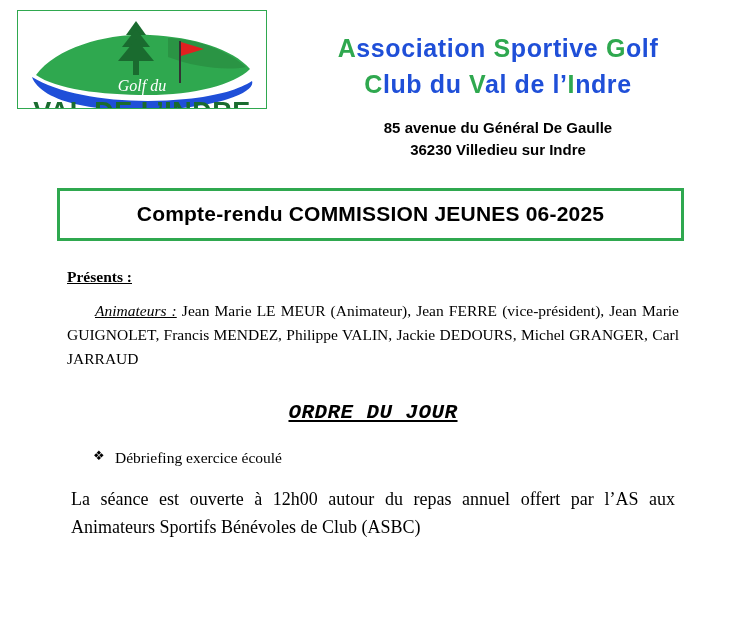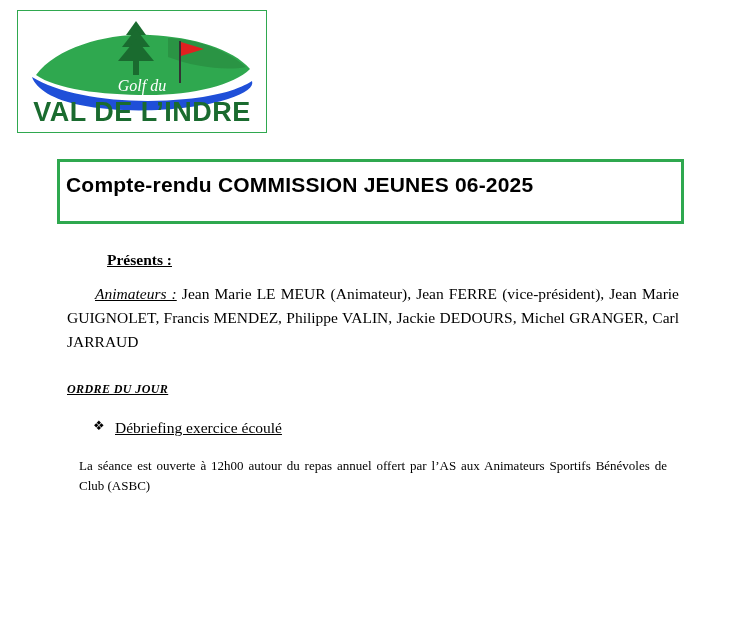--- a/index.html
+++ b/index.html
@@ -21,21 +21,21 @@
   }
 
   
   .header {
     display: flex;
     align-items: flex-start;
     padding: 10px 0 0 0;
   }
   .logo-box {
     width: 250px;
-    height: 123px;
+    height: 99px;
     margin-left: 17px;
     border: 1px solid #2fa84f;
     box-sizing: border-box;
     position: relative;
     overflow: hidden;
     background: #ffffff;
     flex: 0 0 auto;
   }
   .logo-svg {
     display: block;
@@ -64,22 +64,22 @@
     font-size: 15px;
     line-height: 1.5;
     color: #000000;
     margin-top: 14px;
   }
 
   
   .banner {
     margin: 26px 55px 0 57px;
     border: 3px solid #2fa84f;
-    padding: 11px 6px 24px 6px;
-    text-align: left;
+    padding: 11px 6px 12px 6px;
+    text-align: center;
     box-sizing: border-box;
   }
   .banner-text {
     font-family: "Liberation Sans", sans-serif;
     font-weight: bold;
     font-size: 21px;
     letter-spacing: 0.2px;
     color: #000000;
   }
 
@@ -88,67 +88,66 @@
     margin: 24px 60px 0 67px;
     font-size: 15.5px;
     line-height: 1.55;
     text-align: justify;
   }
   .u {
     text-decoration: underline;
   }
   .label-bold {
     font-weight: bold;
-    margin-left: 40px;
   }
   .label-ital {
     font-style: italic;
   }
   p.block {
     margin: 0 0 14px 0;
   }
   p.presents {
     margin: 0 0 10px 0;
   }
   p.para-indent {
     margin: 0 0 14px 0;
     text-indent: 28px;
   }
   .ordre {
-    text-align: left;
+    text-align: center;
     margin: 26px 0 16px 0;
     font-weight: bold;
     font-style: italic;
     text-decoration: underline;
-    font-size: 12px;
+    font-size: 21px;
     letter-spacing: 0.4px;
+    font-family: Liberation Mono, monospace;
   }
   ul.bullets {
     list-style: none;
     margin: 0 0 16px 0;
     padding: 0 0 0 26px;
-    text-decoration: underline;
   }
   ul.bullets li {
     position: relative;
     padding-left: 22px;
     line-height: 1.62;
     font-size: 15.5px;
   }
   ul.bullets li::before {
     content: "\2756";
     position: absolute;
     left: 0;
     top: 0;
     font-size: 13px;
     line-height: 1.62;
   }
   p.closing {
-    margin: 12px;
-    font-size: 13px;
+    margin: 4px;
+    font-size: 18px;
     line-height: 1.55;
   }
 </style>
 </head>
 <body>
 
 <div class="page">
 
   <div class="header">
 
@@ -172,20 +171,32 @@
           <rect x="161" y="30" width="2" height="42" fill="#333333"></rect>
           <path d="M163 31 L186 38 L163 45 Z" fill="#e02020"></path>
         </g>
 
         <text x="124" y="80" font-family="Liberation Serif, serif" font-style="italic" font-size="16" fill="#ffffff" text-anchor="middle">Golf du</text>
 
         <text x="124" y="110" font-family="Liberation Sans, sans-serif" font-weight="bold" font-size="27" fill="#1a6b2f" text-anchor="middle" letter-spacing="0.5">VAL DE L’INDRE</text>
       </svg>
     </div>
 
+    <div class="title-block">
+      <div class="club-title">
+        <span class="g">A</span>ssociation <span class="g">S</span>portive <span class="g">G</span>olf
+      </div>
+      <div class="club-title">
+        <span class="g">C</span>lub du <span class="g">V</span>al de l’<span class="g">I</span>ndre
+      </div>
+      <div class="addr">
+        <div>85 avenue du Général De Gaulle</div>
+        <div>36230 Villedieu sur Indre</div>
+      </div>
+    </div>
   </div>
 
   <div class="banner">
     <span class="banner-text">Compte-rendu COMMISSION JEUNES 06-2025</span>
   </div>
 
   <div class="content">
 
     <p class="presents">
       <span class="label-bold u">Présents :</span>

